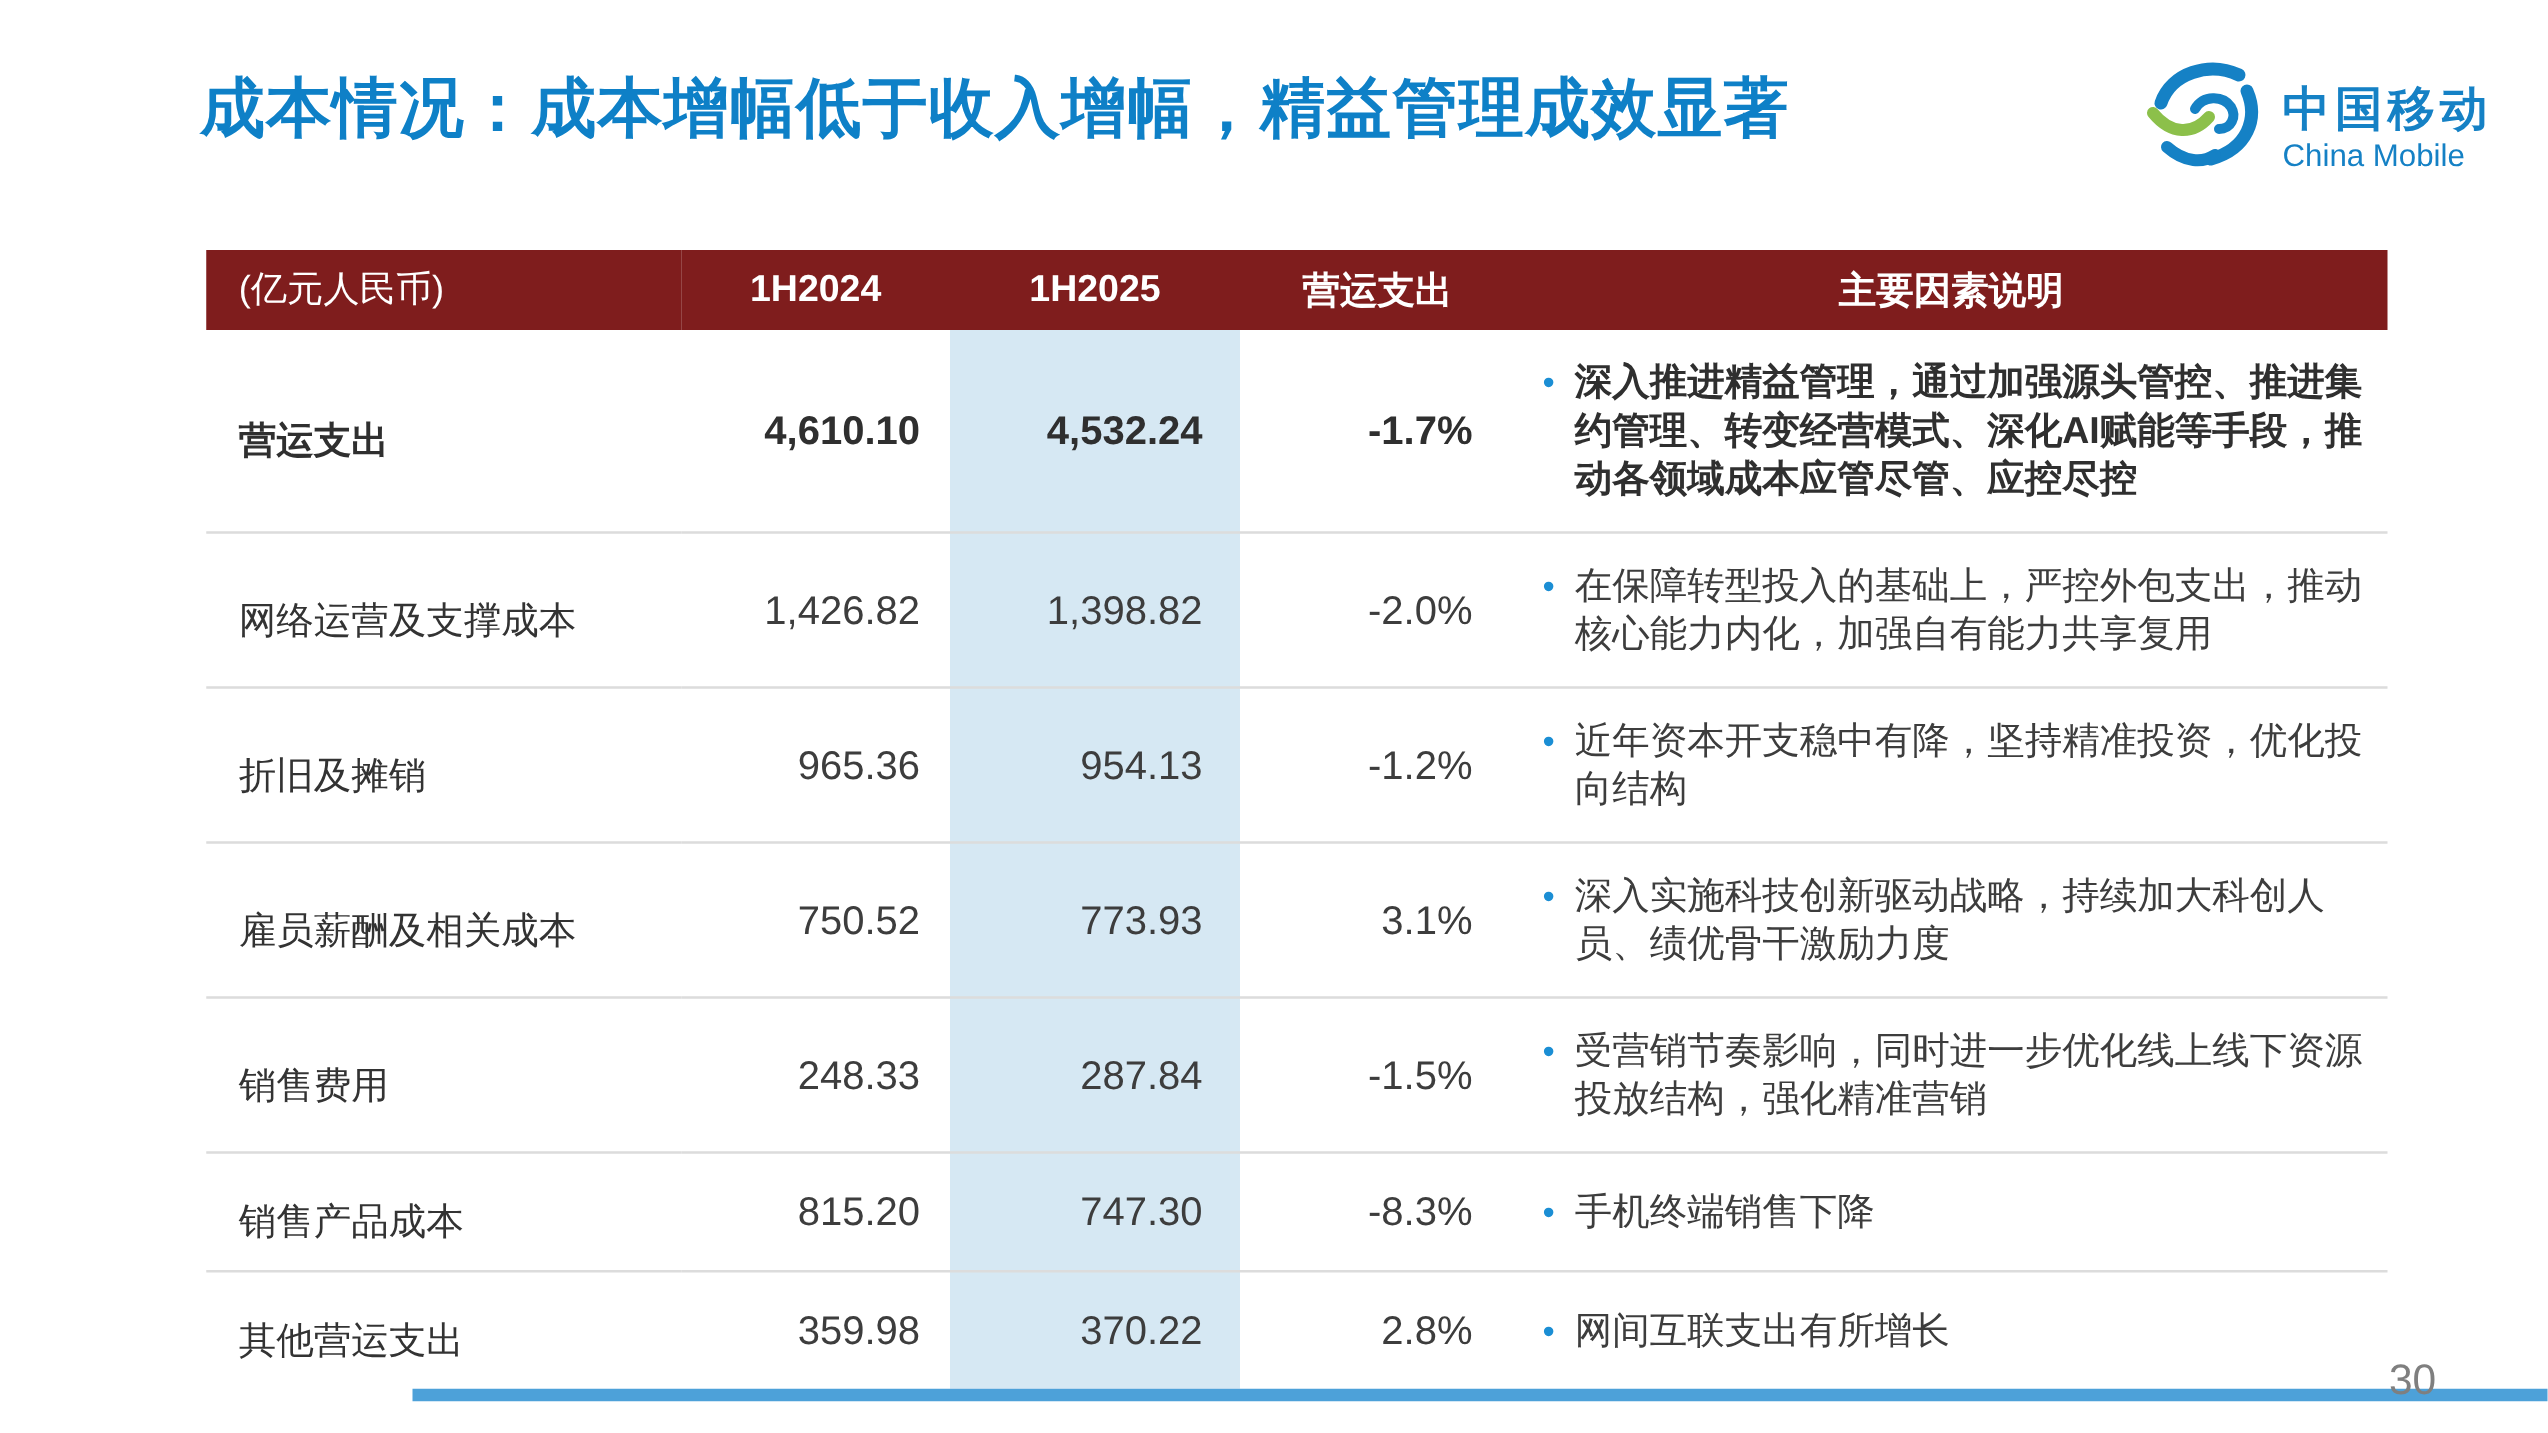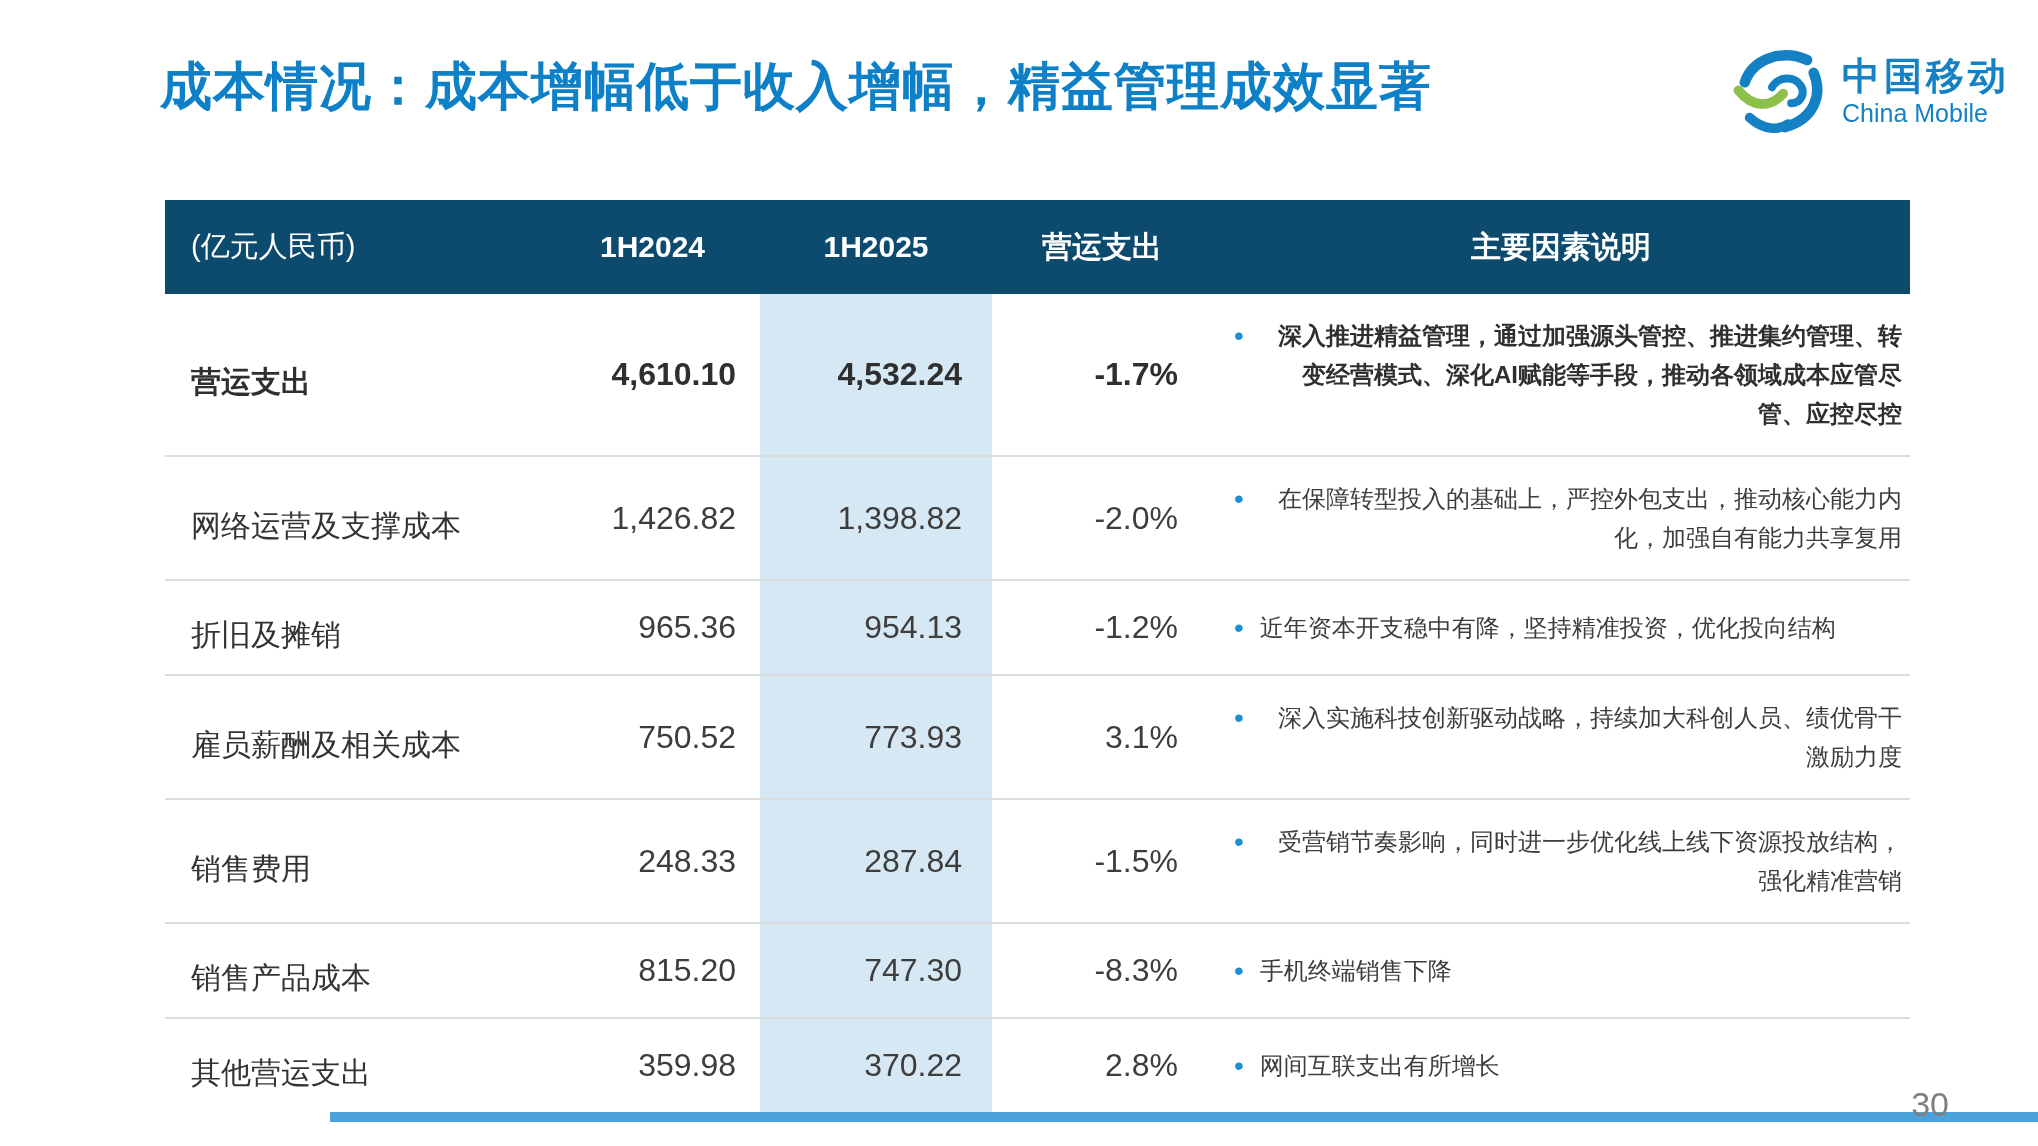--- a/index.html
+++ b/index.html
@@ -16,47 +16,47 @@
     position: absolute;
     left: 160px; top: 52px;
     font-size: 52px;
     font-weight: bold;
     color: #0e80c7;
     letter-spacing: 1px;
     white-space: nowrap;
   }
   .logo {
     position: absolute;
-    right: 28px; top: 44px;
-    display: flex; align-items: center;
+    right: 44px; top: 44px;
+    display: flex; align-items: flex-end;
   }
   .logo-mark { width: 96px; height: 96px; margin-right: 14px; }
   .logo-text { display: flex; flex-direction: column; justify-content: center; }
   .logo-zh { font-size: 38px; font-weight: bold; color: #1581c5; letter-spacing: 4px; line-height: 1.1; }
   .logo-en { font-size: 25px; font-weight: normal; color: #1581c5; line-height: 1.2; }
 
   
   .table-wrap { position: absolute; left: 165px; top: 200px; width: 1745px; }
   table.cost-table {
     width: 100%;
     border-collapse: collapse;
     table-layout: fixed;
   }
   col.w-label { width: 380px; }
   col.w-2024  { width: 215px; }
   col.w-2025  { width: 232px; }
   col.w-yoy   { width: 220px; }
   col.w-note  { width: 698px; }
 
   thead th {
-    background: #0c4a6e;
+    background: #7f1d1d;
     color: #ffffff;
     font-size: 30px;
     font-weight: bold;
-    height: 94px;
+    height: 64px;
     vertical-align: middle;
     text-align: center;
   }
   thead th.h-label {
     text-align: left;
     padding-left: 26px;
     font-weight: normal;
     font-size: 29px;
   }
 
@@ -86,24 +86,24 @@
 
   .note-wrap { display: flex; align-items: flex-start; }
   .bullet {
     color: #1b8ed4;
     font-size: 28px;
     line-height: 39px;
     margin-right: 16px;
     flex: 0 0 auto;
   }
   .note-text {
-    font-size: 24px;
+    font-size: 30px;
     line-height: 39px;
     color: #3d3d3d;
-    text-align: right;
+    text-align: left;
   }
 
   tr.bold-row td.c-label,
   tr.bold-row td.c-num,
   tr.bold-row .note-text { font-weight: bold; color: #2f2f2f; }
 
   .bottom-bar {
     position: absolute;
     left: 165px;
     width: 1745px;

